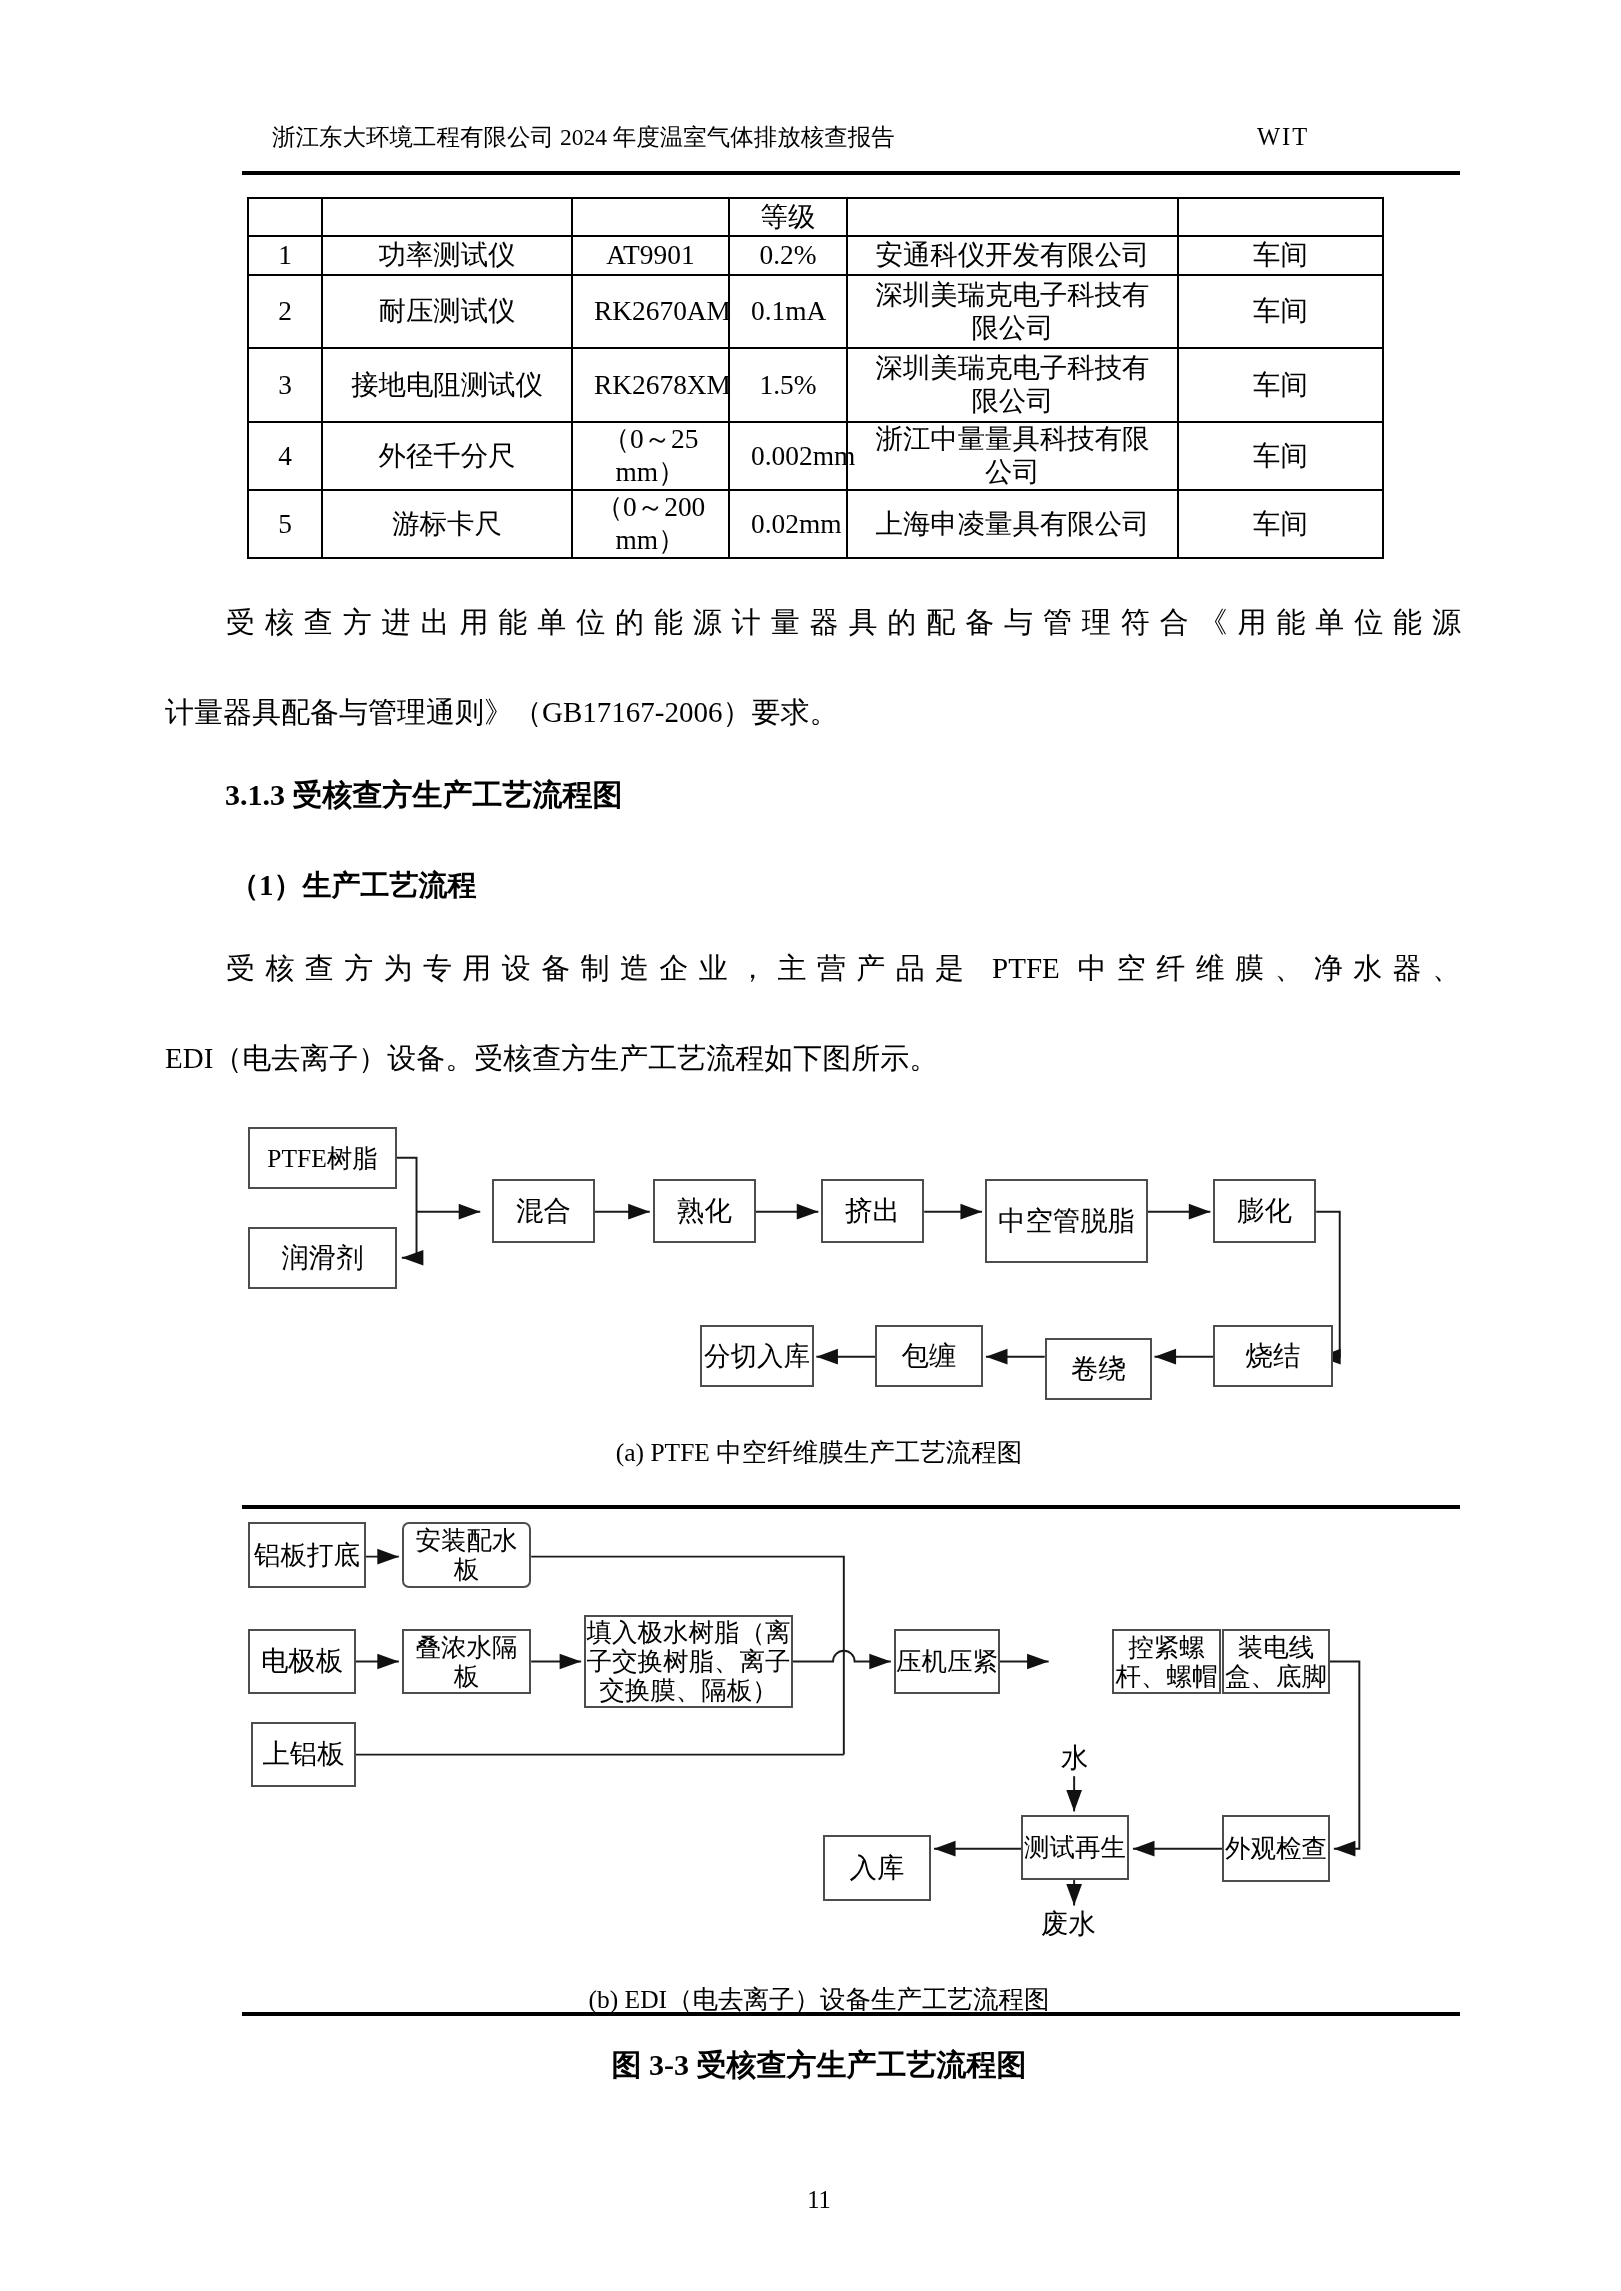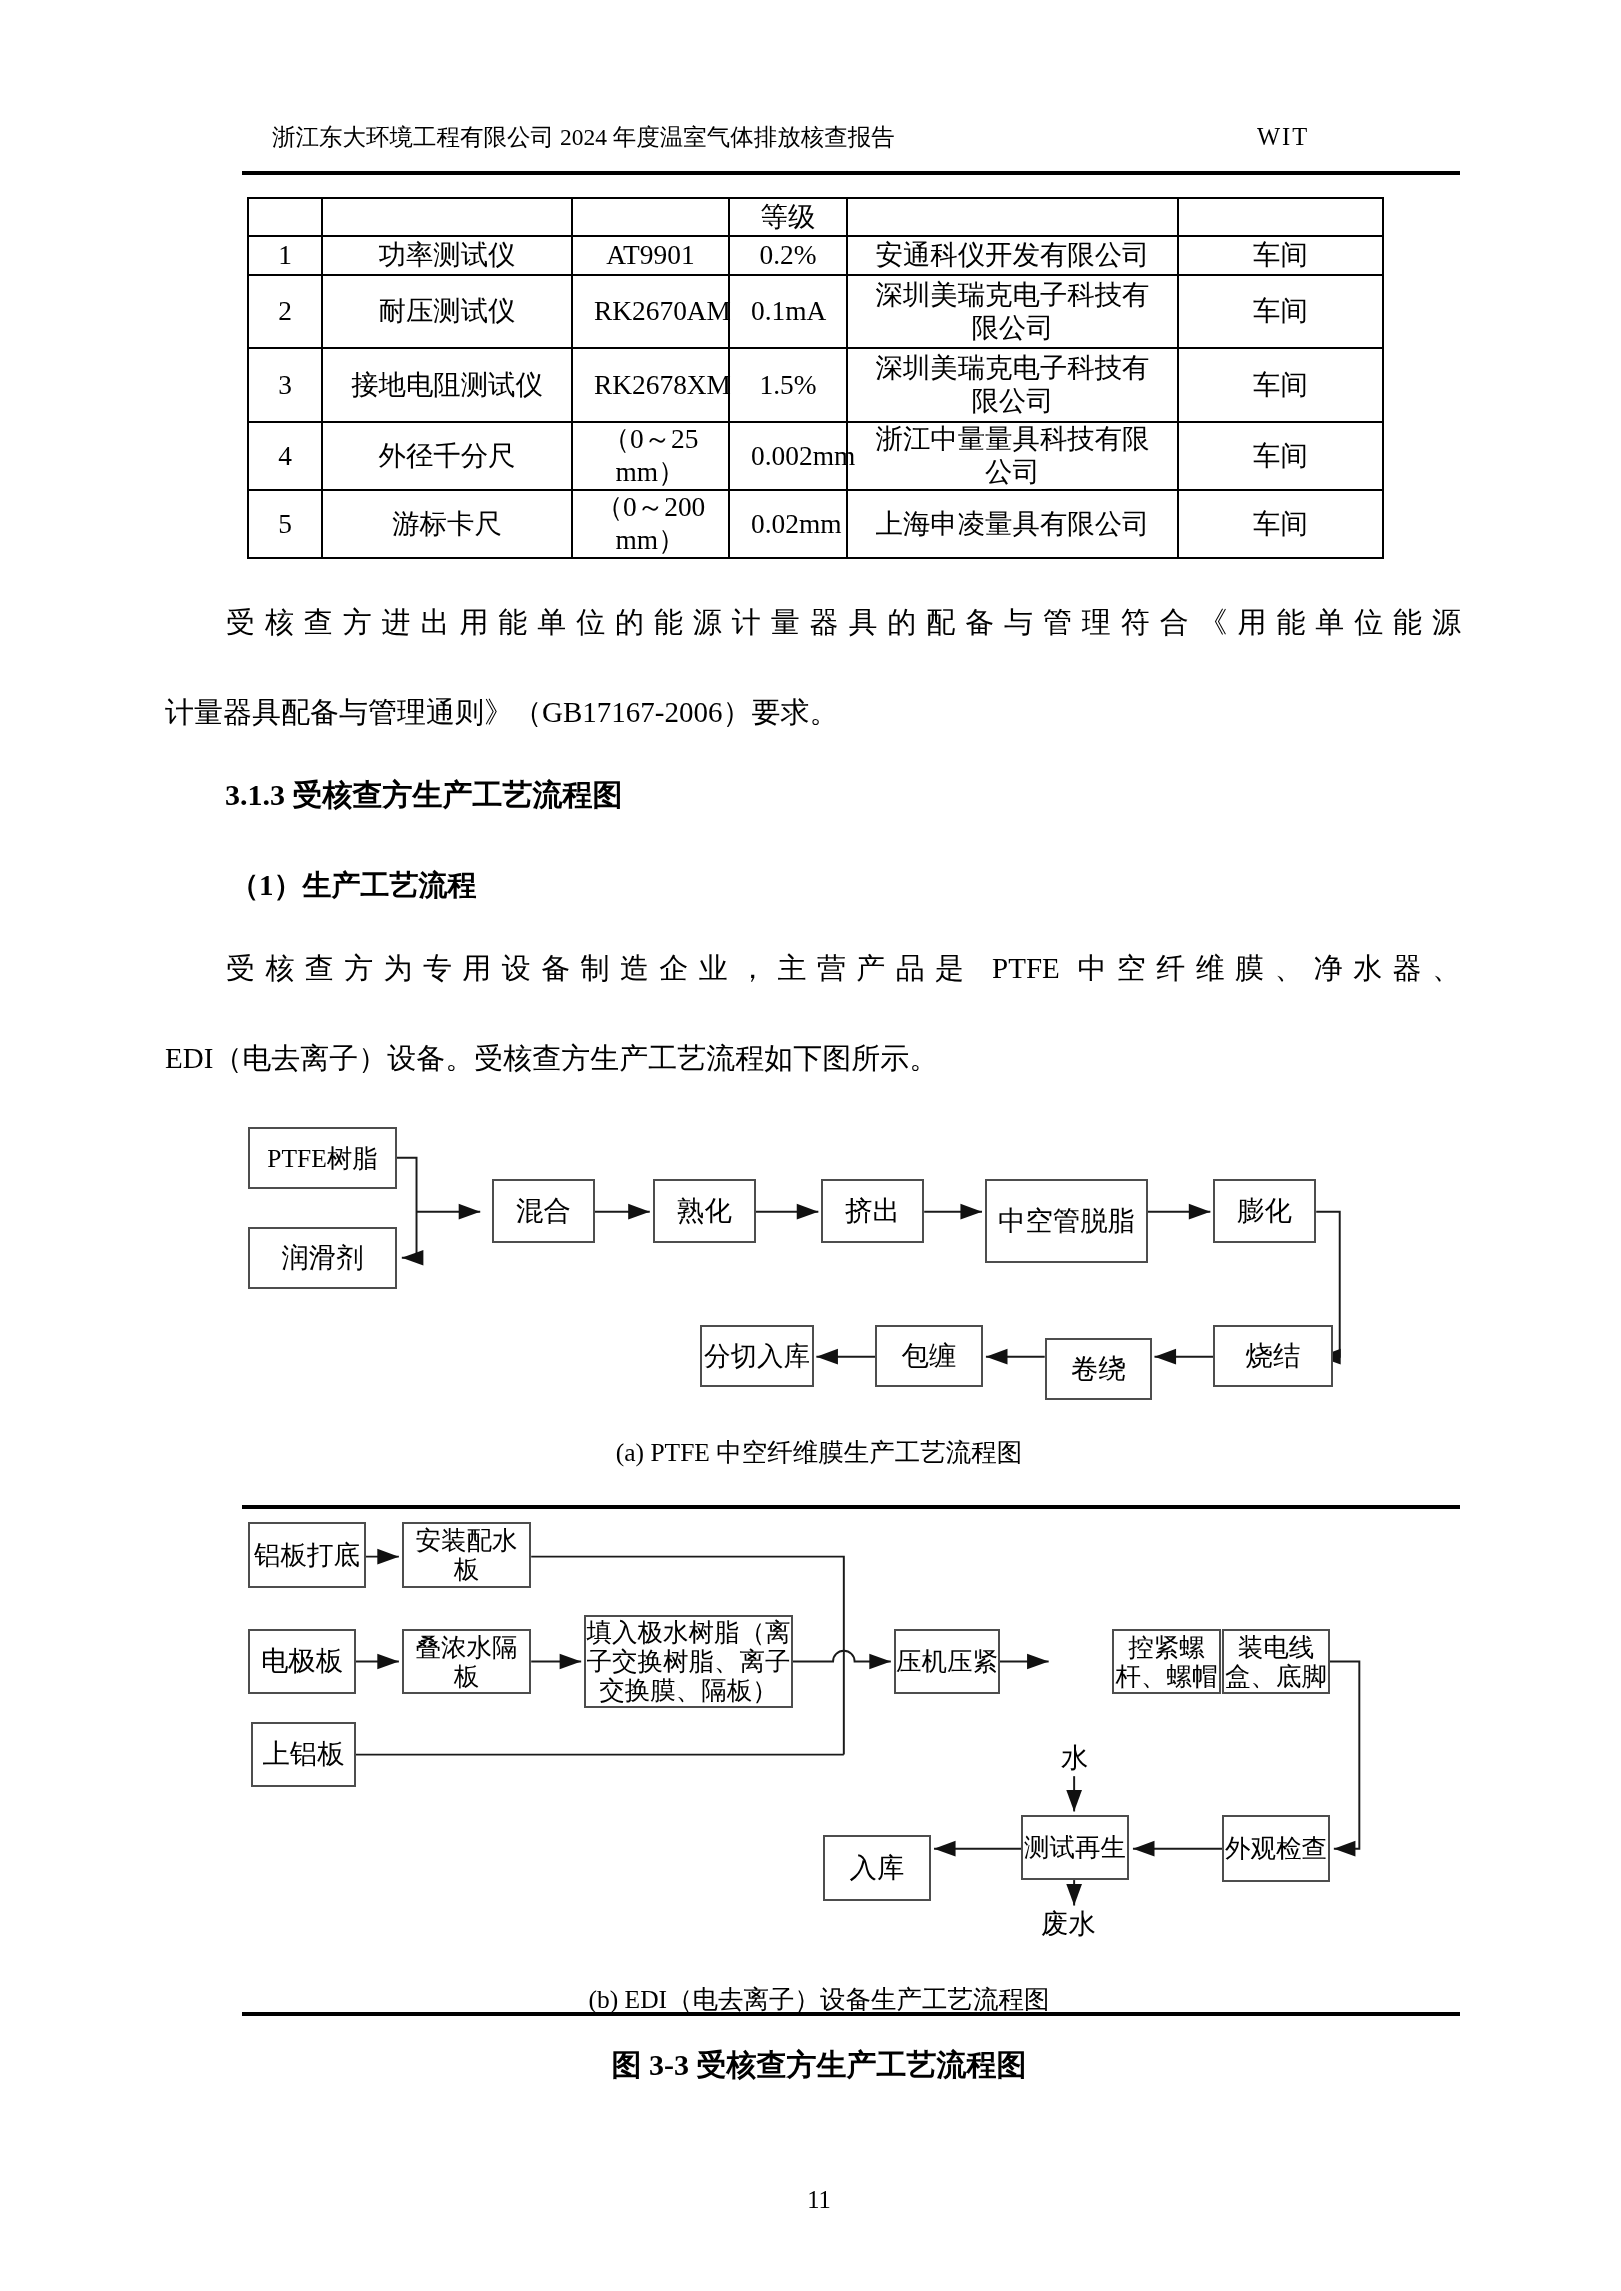--- a/index.html
+++ b/index.html
@@ -155,21 +155,21 @@
 <div class="fbox f27" style="left:700px;top:1325px;width:114px;height:62px;">分切入库</div>
 <div class="fbox" style="left:875px;top:1325px;width:108px;height:62px;">包缠</div>
 <div class="fbox" style="left:1045px;top:1325px;width:107px;height:62px;margin-top:13px;">卷绕</div>
 <div class="fbox" style="left:1213px;top:1325px;width:120px;height:62px;">烧结</div>
 
 <div class="abs cap" style="top:1435px;">(a) PTFE 中空纤维膜生产工艺流程图</div>
 
 <div class="abs rule" style="left:242px;top:1505px;width:1218px;"></div>
 
 <div class="fbox f27" style="left:248px;top:1522px;width:118px;height:66px;">铝板打底</div>
-<div class="fbox f26" style="left:402px;top:1522px;width:129px;height:66px;">安装配水板</div>
+<div class="fbox f26" style="left:402px;top:1522px;width:129px;height:66px;border-radius:7px;">安装配水板</div>
 <div class="fbox" style="left:248px;top:1629px;width:108px;height:65px;">电极板</div>
 <div class="fbox f26" style="left:402px;top:1629px;width:129px;height:65px;">叠浓水隔板</div>
 <div class="fbox f26" style="left:584px;top:1615px;width:209px;height:93px;line-height:29px;">
   <span>
     <span class="ln">填入极水树脂（离</span>
     <span class="ln">子交换树脂、离子</span>
     <span class="ln">交换膜、隔板）</span>
   </span>
 </div>
 <div class="fbox f26" style="left:894px;top:1629px;width:106px;height:65px;">压机压紧</div>

